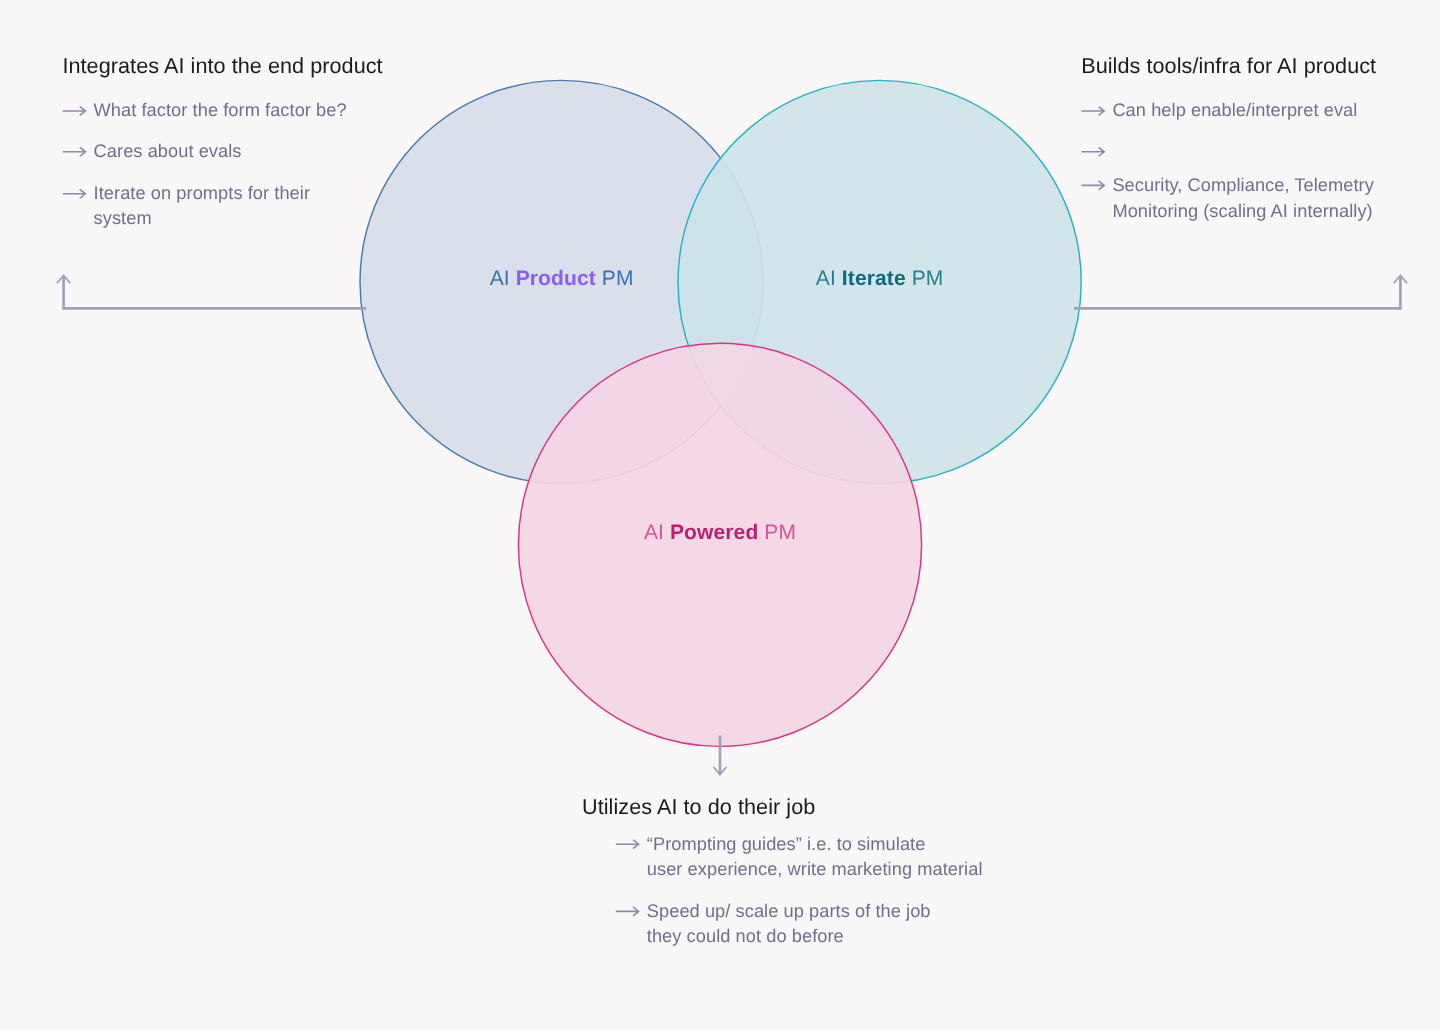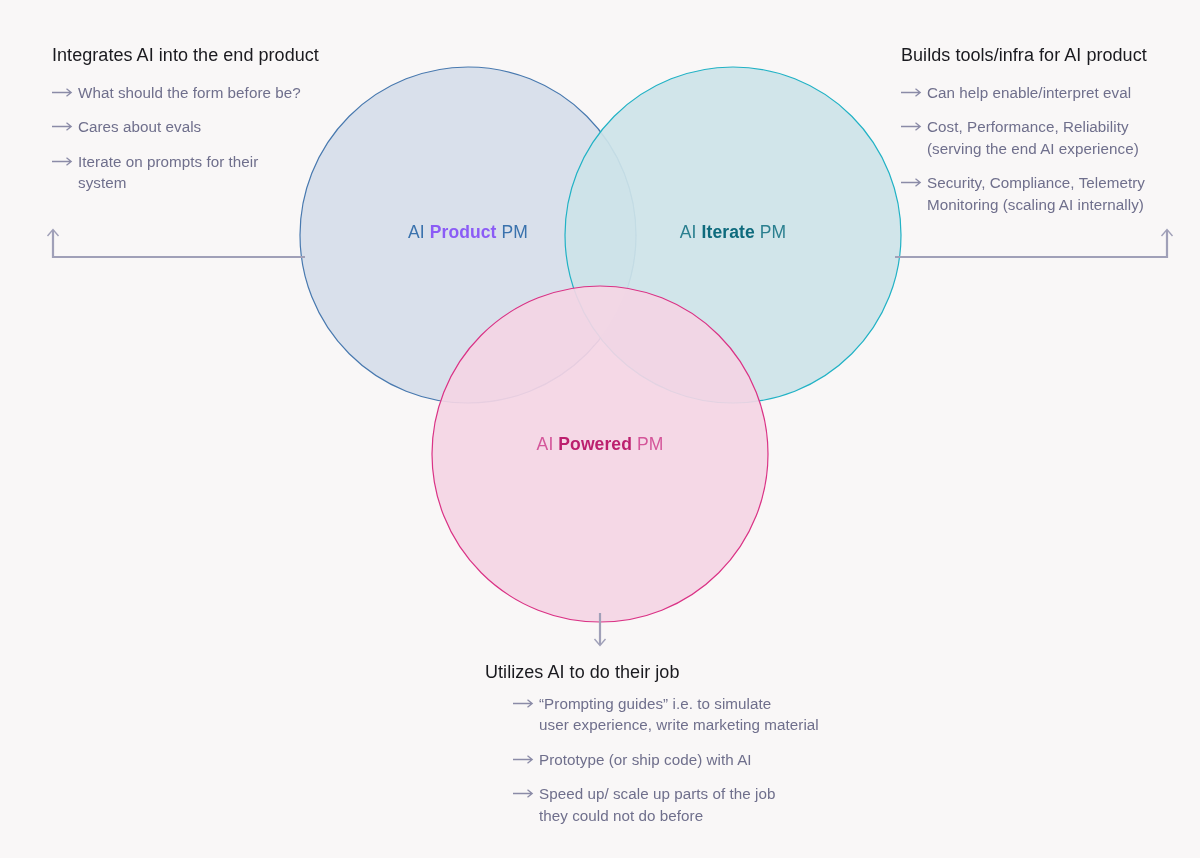--- a/index.html
+++ b/index.html
@@ -168,21 +168,21 @@
   <div class="text-block" id="block-left">
     <h2 class="block-heading">Integrates AI into the
 end product</h2>
     <ul class="bullet-list">
       <li class="bullet-item">
         <span class="bullet-arrow">
           <svg width="22" height="9" viewBox="0 0 22 9">
               <path d="M0,4.5 H19 M14.5,0.8 L19.2,4.5 L14.5,8.2" fill="none" stroke="#8b8ba7" stroke-width="1.3"></path>
             </svg>
         </span>
-        <span class="bullet-text">What should the form before be?</span>
+        <span class="bullet-text">What factor the form factor be?</span>
       </li>
       <li class="bullet-item">
         <span class="bullet-arrow">
           <svg width="22" height="9" viewBox="0 0 22 9">
               <path d="M0,4.5 H19 M14.5,0.8 L19.2,4.5 L14.5,8.2" fill="none" stroke="#8b8ba7" stroke-width="1.3"></path>
             </svg>
         </span>
         <span class="bullet-text">Cares about evals</span>
       </li>
       <li class="bullet-item">
@@ -207,22 +207,20 @@
             </svg>
         </span>
         <span class="bullet-text">Can help enable/interpret eval</span>
       </li>
       <li class="bullet-item">
         <span class="bullet-arrow">
           <svg width="22" height="9" viewBox="0 0 22 9">
               <path d="M0,4.5 H19 M14.5,0.8 L19.2,4.5 L14.5,8.2" fill="none" stroke="#8b8ba7" stroke-width="1.3"></path>
             </svg>
         </span>
-        <span class="bullet-text">Cost, Performance, Reliability
-(serving the end AI experience)</span>
       </li>
       <li class="bullet-item">
         <span class="bullet-arrow">
           <svg width="22" height="9" viewBox="0 0 22 9">
               <path d="M0,4.5 H19 M14.5,0.8 L19.2,4.5 L14.5,8.2" fill="none" stroke="#8b8ba7" stroke-width="1.3"></path>
             </svg>
         </span>
         <span class="bullet-text">Security, Compliance, Telemetry
 Monitoring (scaling AI internally)</span>
       </li>
@@ -240,27 +238,19 @@
         </span>
         <span class="bullet-text">“Prompting guides” i.e. to simulate
 user experience, write marketing material</span>
       </li>
       <li class="bullet-item">
         <span class="bullet-arrow">
           <svg width="22" height="9" viewBox="0 0 22 9">
               <path d="M0,4.5 H19 M14.5,0.8 L19.2,4.5 L14.5,8.2" fill="none" stroke="#8b8ba7" stroke-width="1.3"></path>
             </svg>
         </span>
-        <span class="bullet-text">Prototype (or ship code) with AI</span>
-      </li>
-      <li class="bullet-item">
-        <span class="bullet-arrow">
-          <svg width="22" height="9" viewBox="0 0 22 9">
-              <path d="M0,4.5 H19 M14.5,0.8 L19.2,4.5 L14.5,8.2" fill="none" stroke="#8b8ba7" stroke-width="1.3"></path>
-            </svg>
-        </span>
         <span class="bullet-text">Speed up/ scale up parts of the job
 they could not do before</span>
       </li>
     </ul>
   </div>
 
 </div>
 
 </body></html>

